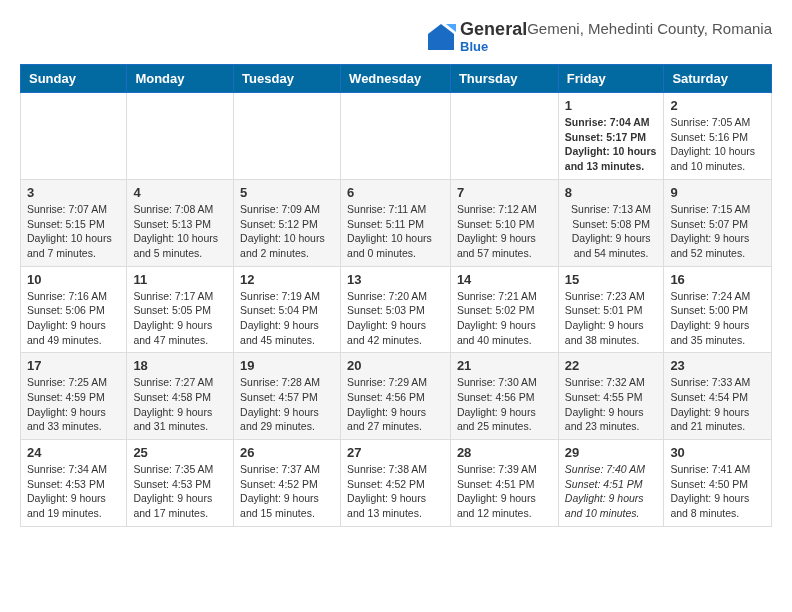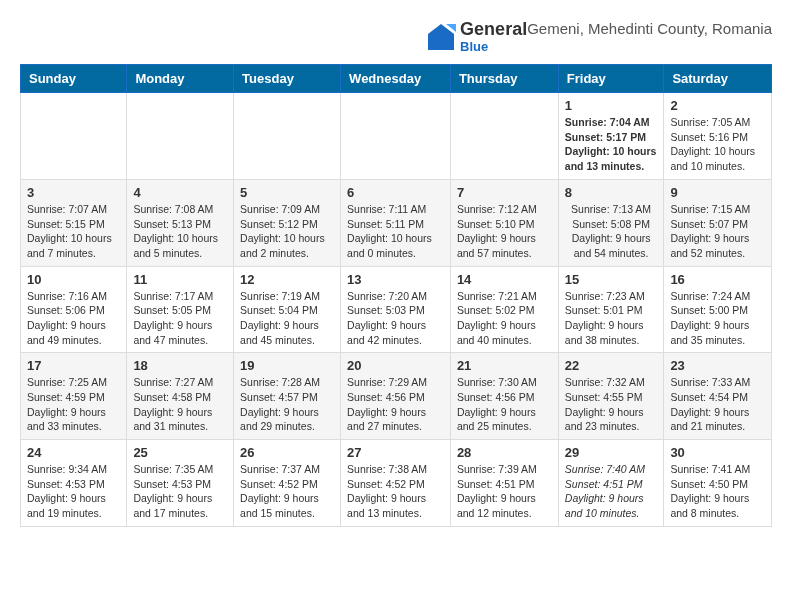--- a/index.html
+++ b/index.html
@@ -294,21 +294,21 @@
           <span class="day-num">23</span>
           <div class="day-info" style="white-space: pre-line;">Sunrise: 7:33 AM
 Sunset: 4:54 PM
 Daylight: 9 hours
 and 21 minutes.</div>
         </td>
       </tr>
       <tr>
         <td>
           <span class="day-num">24</span>
-          <div class="day-info" style="white-space: pre-line;">Sunrise: 9:34 AM
+          <div class="day-info" style="white-space: pre-line;">Sunrise: 7:34 AM
 Sunset: 4:53 PM
 Daylight: 9 hours
 and 19 minutes.</div>
         </td>
         <td>
           <span class="day-num">25</span>
           <div class="day-info" style="white-space: pre-line;">Sunrise: 7:35 AM
 Sunset: 4:53 PM
 Daylight: 9 hours
 and 17 minutes.</div>

